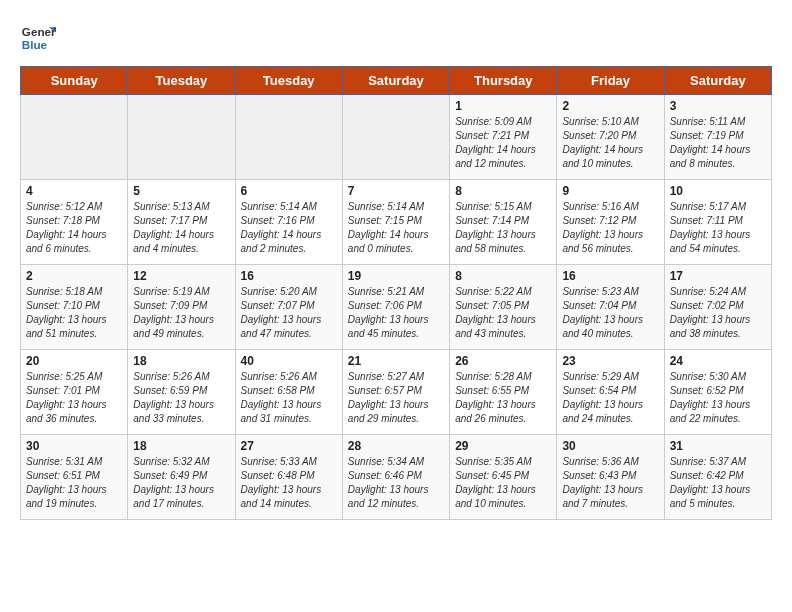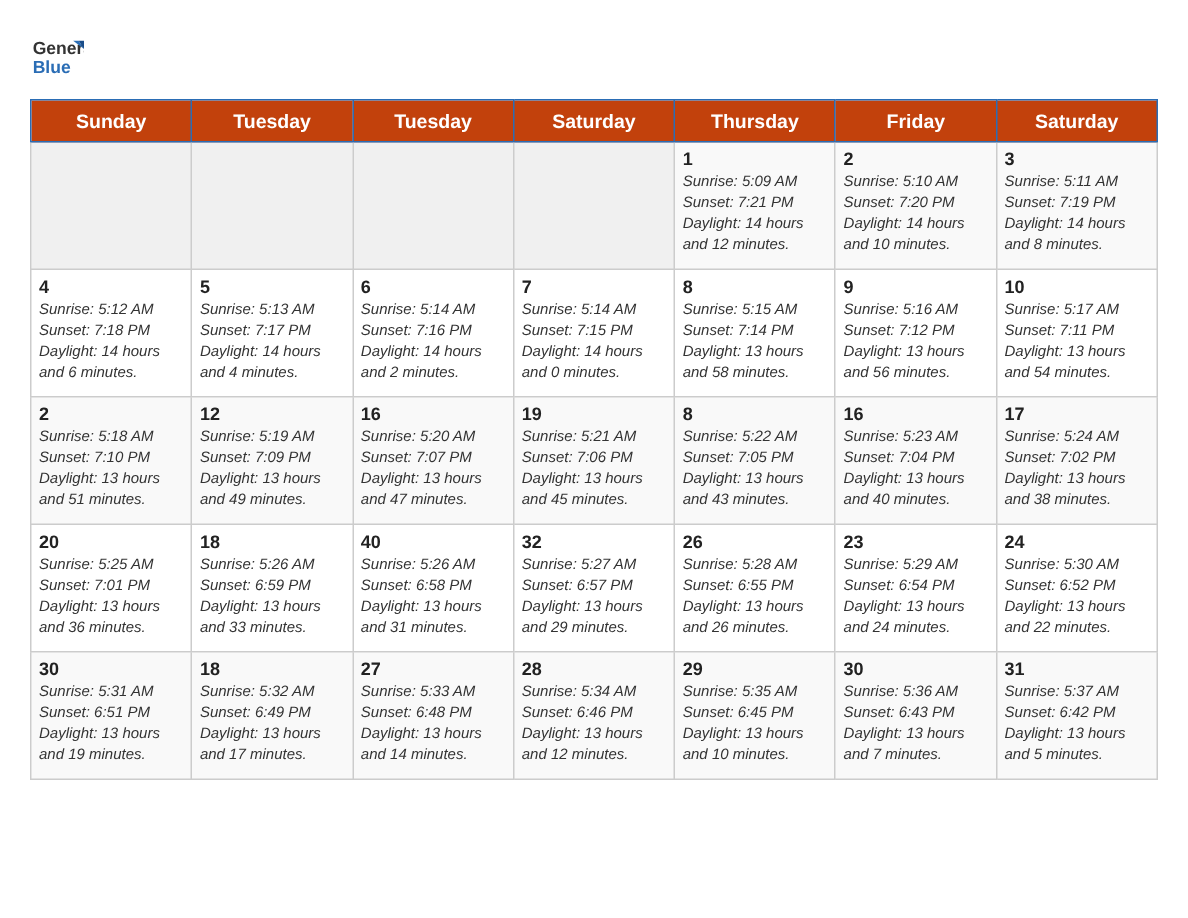--- a/index.html
+++ b/index.html
@@ -197,21 +197,21 @@
         </td>
         <td>
           <div class="day-number">18</div>
           <div class="day-info">Sunrise: 5:26 AM<br>Sunset: 6:59 PM<br>Daylight: 13 hours and 33 minutes.</div>
         </td>
         <td>
           <div class="day-number">40</div>
           <div class="day-info">Sunrise: 5:26 AM<br>Sunset: 6:58 PM<br>Daylight: 13 hours and 31 minutes.</div>
         </td>
         <td>
-          <div class="day-number">32</div>
+          <div class="day-number">21</div>
           <div class="day-info">Sunrise: 5:27 AM<br>Sunset: 6:57 PM<br>Daylight: 13 hours and 29 minutes.</div>
         </td>
         <td>
           <div class="day-number">26</div>
           <div class="day-info">Sunrise: 5:28 AM<br>Sunset: 6:55 PM<br>Daylight: 13 hours and 26 minutes.</div>
         </td>
         <td>
           <div class="day-number">23</div>
           <div class="day-info">Sunrise: 5:29 AM<br>Sunset: 6:54 PM<br>Daylight: 13 hours and 24 minutes.</div>
         </td>

